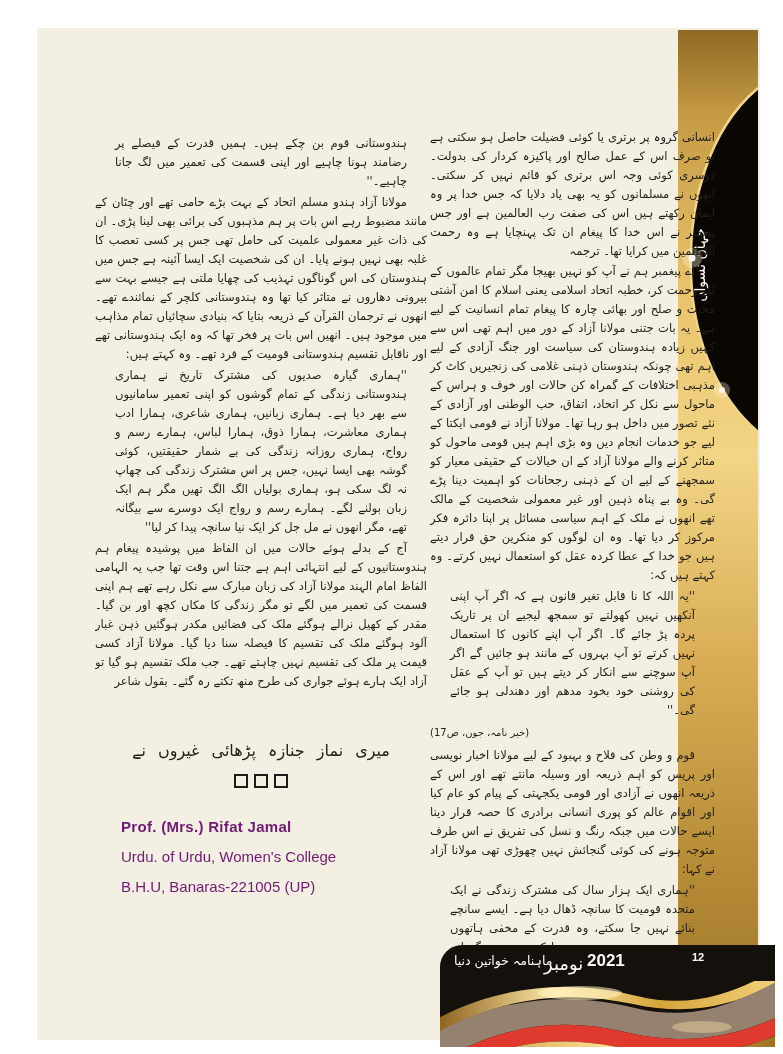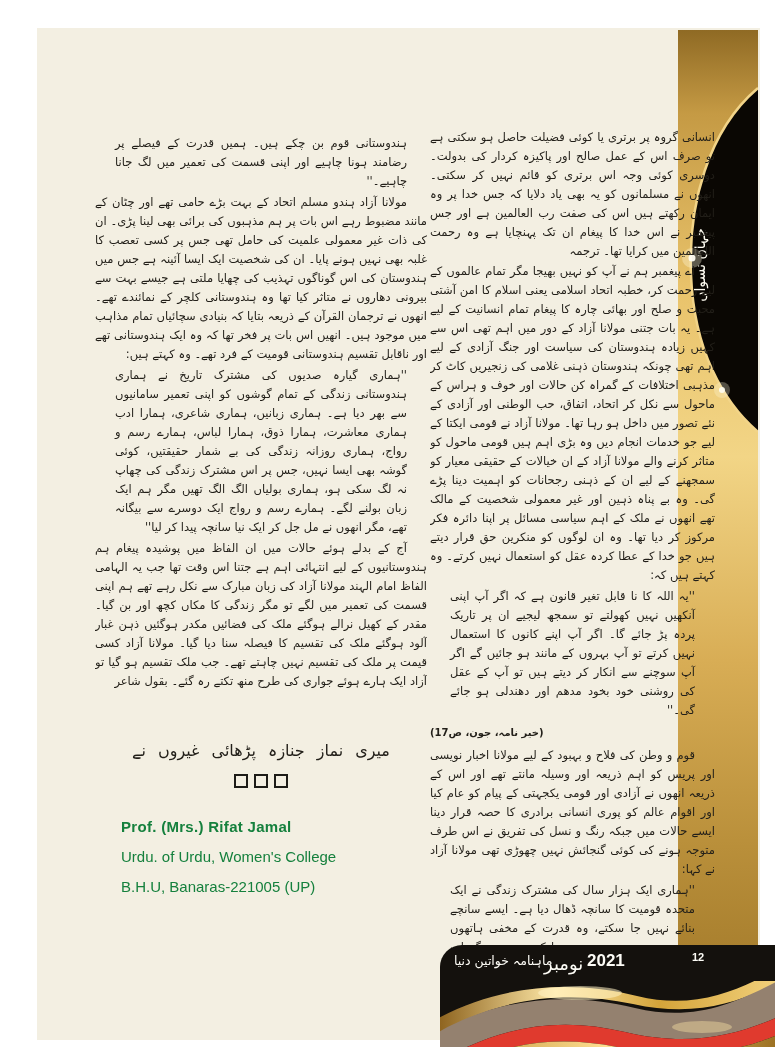--- a/index.html
+++ b/index.html
@@ -17,27 +17,27 @@
       font-size:14px;letter-spacing:1px;direction:rtl;}
 
   
   .col{position:absolute;direction:rtl;text-align:justify;color:#221f19;
        font-size:11.5px;line-height:19px;overflow:hidden;}
   .col-right{left:393px;top:100px;width:285px;height:845px;}
   .col-left{left:58px;top:106px;width:332px;height:912px;}
   .para{margin:0 0 1px 0;text-indent:20px;}
   .para.cont{text-indent:0;}
   .quote{margin:2px 20px 2px 20px;text-indent:0;}
-  .citation{margin:3px 0 4px 0;font-size:10px;text-align:left;text-indent:0;font-weight:bold;}
+  .citation{margin:3px 0 4px 0;font-size:10px;text-align:left;text-indent:0;}
   .verse{margin-top:46px;text-align:center;text-indent:0;word-spacing:7px;line-height:27px;font-size:16px;}
   .end-marks{margin-top:10px;text-align:center;direction:ltr;}
   .end-marks i{display:inline-block;width:10px;height:10px;border:2px solid #1d1b17;margin:0 3px;background:transparent;}
 
   
-  .author{direction:ltr;text-align:left;margin:18px 0 0 26px;color:#15803d;
+  .author{direction:ltr;text-align:left;margin:18px 0 0 26px;color:#701a75;
       font-family:"Liberation Sans",sans-serif;font-size:15px;line-height:30px;}
   .author .name{font-weight:bold;letter-spacing:.3px;}
 
   
   .footer-band{position:absolute;left:440px;top:945px;width:335px;height:102px;
       background:#14110d;border-top-left-radius:22px;overflow:hidden;}
   .footer-meta{position:absolute;left:0;top:0;width:100%;height:32px;color:#fdfcf6;}
   .footer-meta span{position:absolute;white-space:nowrap;}
   .f-mag{left:14px;top:8px;font-size:12.5px;direction:rtl;}
   .f-month{left:104px;top:8px;font-size:18px;direction:rtl;}

